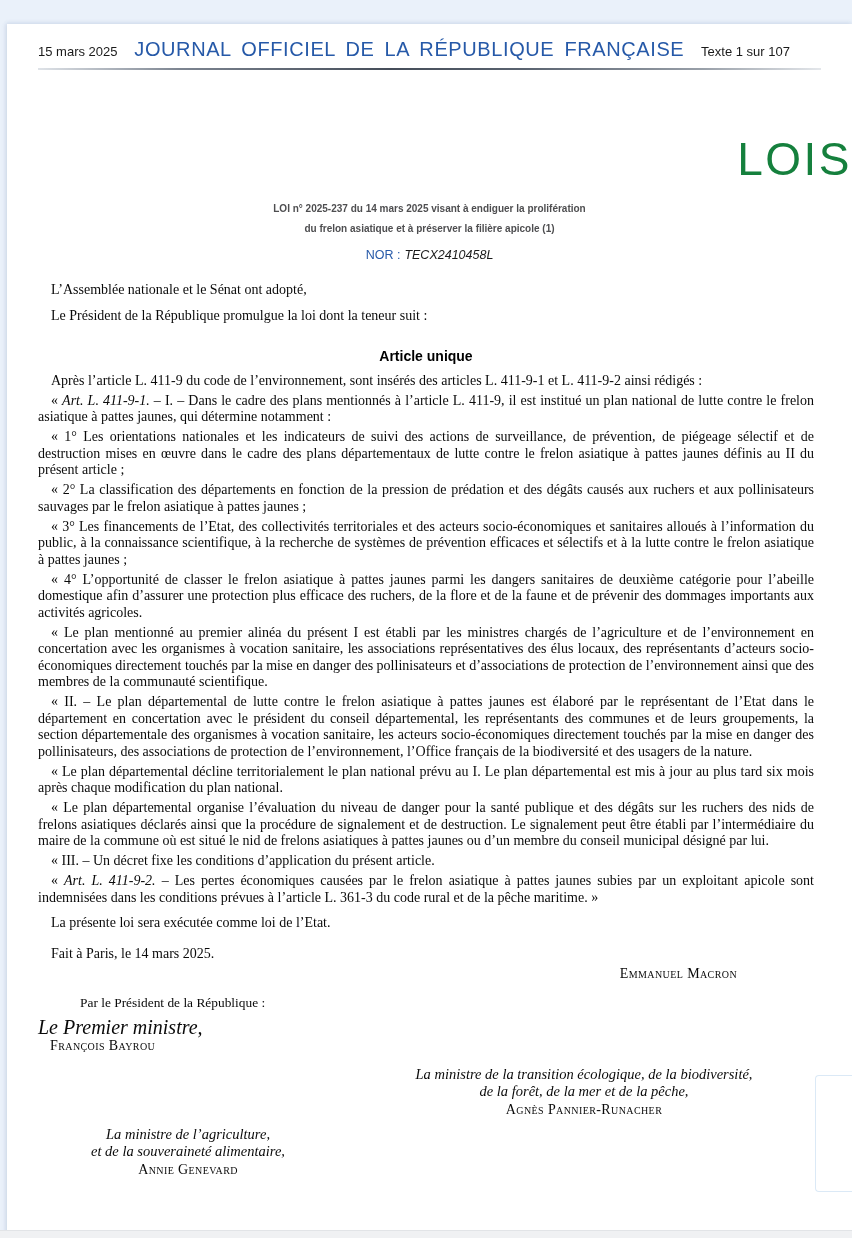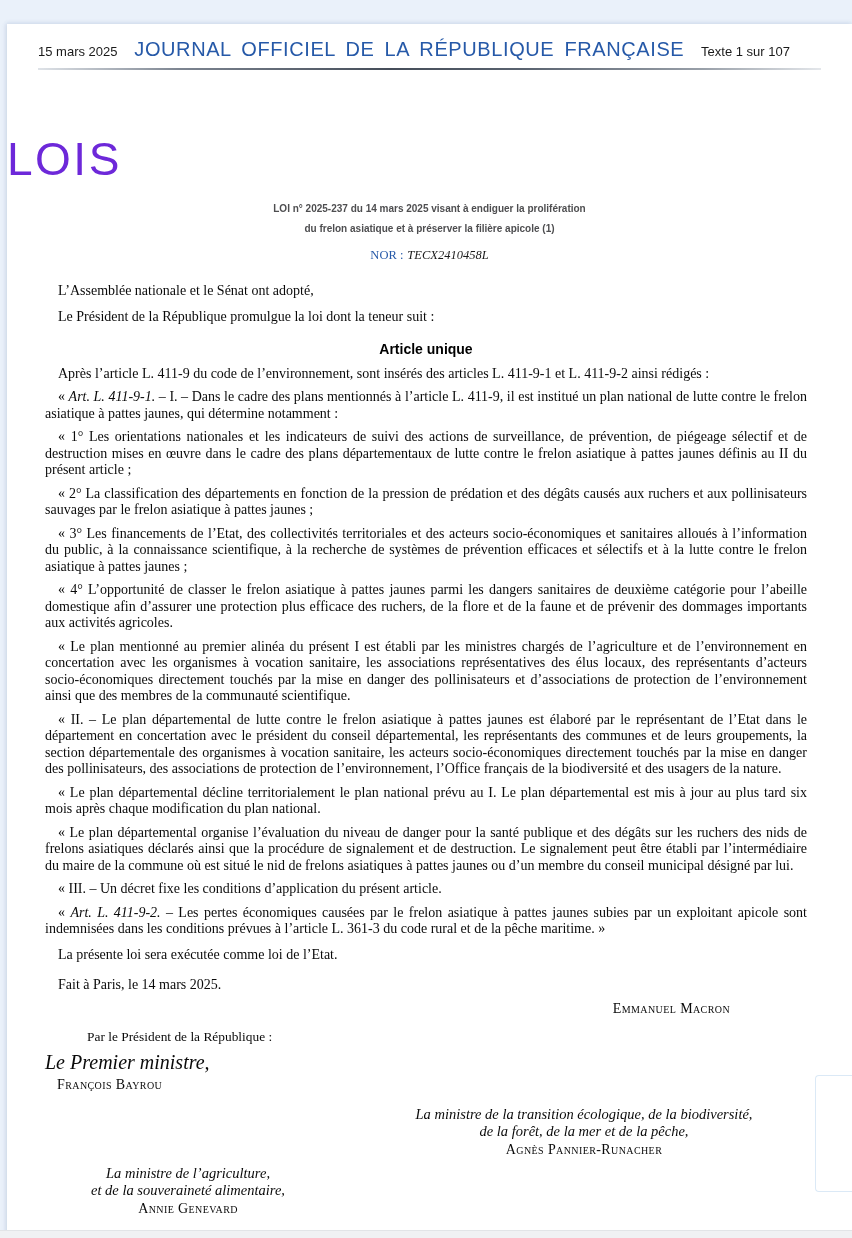--- a/index.html
+++ b/index.html
@@ -24,43 +24,43 @@
     font-size:20px;color:#2659a8;letter-spacing:.6px;word-spacing:4px;
     white-space:nowrap;font-weight:500;
   }
   .page-indicator{font-size:13px;color:#1a1a1a;white-space:nowrap;}
   .header-rule{
     height:2px;margin:7px 31px 0 31px;border:0;
     background:linear-gradient(to right,#dfe3e8 0%,#7d8591 18%,#454d59 45%,#5a6370 62%,#99a0a9 85%,#e4e7eb 100%);
   }
   
   .section-title{
-    margin-top:66px;text-align:left;
+    margin-top:66px;text-align:right;
     font-size:46px;line-height:46px;letter-spacing:2.5px;
-    color:#6d28d9;font-weight:400;
+    color:#15803d;font-weight:400;
   }
   .law-title{
     margin-top:17px;text-align:center;
     font-size:10px;line-height:20px;font-weight:bold;color:#4e4e50;
   }
-  .nor-line{margin-top:9px;text-align:center;font-size:12.5px;font-family:Liberation Serif, serif;}
+  .nor-line{margin-top:9px;text-align:center;font-size:12.5px;}
   .nor-label{color:#2659a8;}
   .nor-value{color:#1a1a1a;font-style:italic;margin-left:4px;}
   
   .doc-body{
     margin:20px 38px 0 31px;                 
     font-family:"Liberation Serif",serif;
     font-size:14px;line-height:16.5px;color:#0a0a0a;
     text-align:justify;
   }
-  .doc-body p{margin:7px;text-indent:13px;}
+  .doc-body p{margin:0;text-indent:13px;}
   .intro-p{margin-top:9px !important;}
   .intro-p:first-child{margin-top:0 !important;}
   .article-heading{
-    margin:16px 0 8px !important;text-indent:0 !important;text-align:center;
+    margin:24px 0 8px !important;text-indent:0 !important;text-align:center;
     font-family:"Liberation Sans",sans-serif;font-size:14px;font-weight:bold;color:#000;
   }
   .law-p{margin-top:3.5px !important;}
   .law-p em{font-style:italic;}
   .closing-p{margin-top:9px !important;}
   
   .sig-date{margin-top:14px !important;}
   .sig-president{
     margin-top:4px !important;text-indent:0 !important;
     text-align:right;padding-right:77px;

